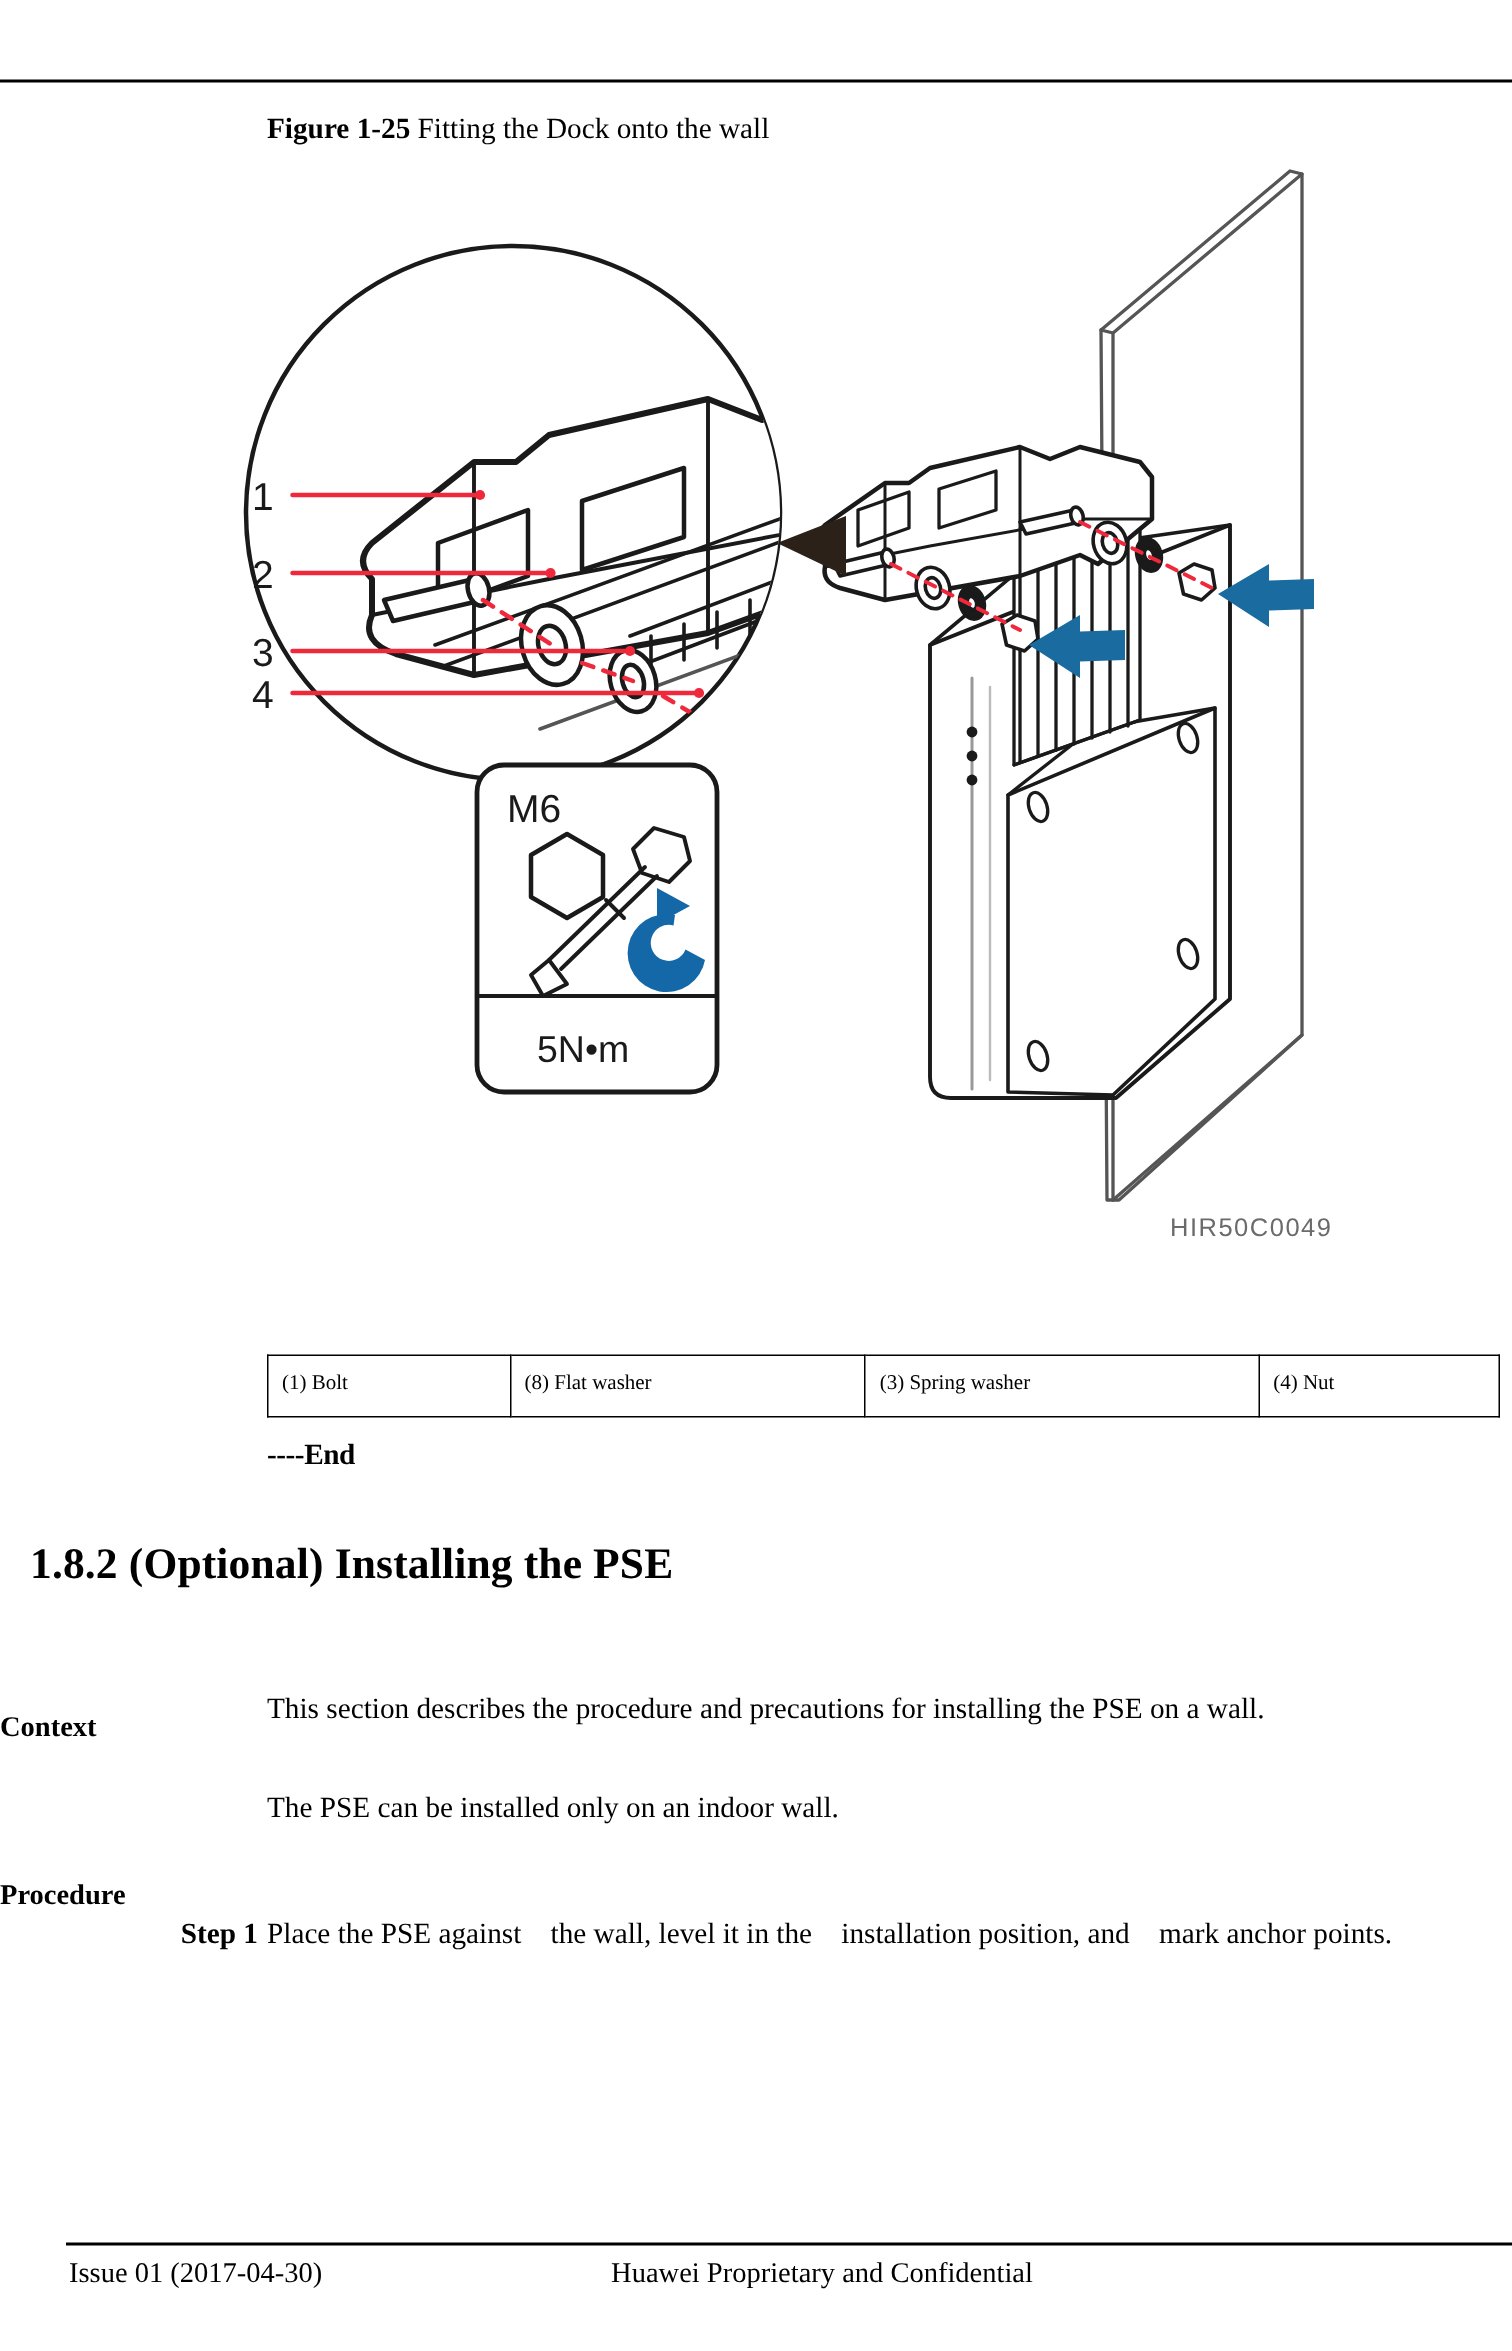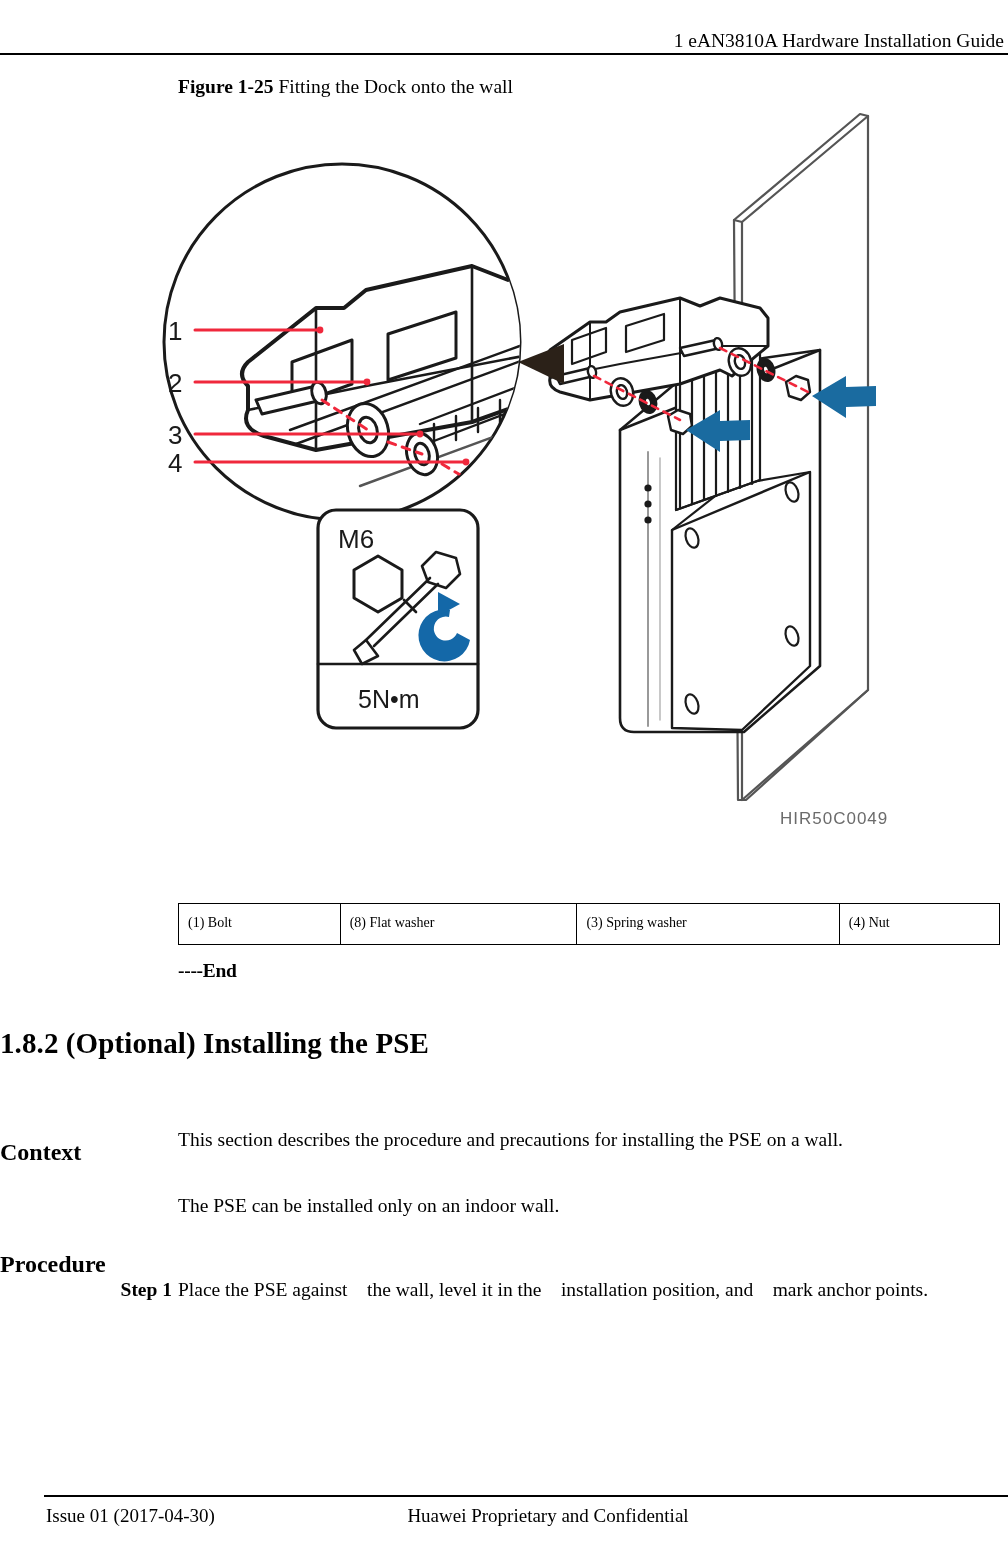--- a/index.html
+++ b/index.html
@@ -109,26 +109,27 @@
 
   
   .section-heading {
     position: absolute;
     left: 0px;
     top: 1024px;
     font-size: 29px;
     font-weight: bold;
     line-height: 38px;
     letter-spacing: 0.1px;
+    padding-left: 20px;
   }
 
   .sub-heading {
     position: absolute;
     left: 0px;
-    font-size: 24px;
+    font-size: 19px;
     font-weight: bold;
     line-height: 32px;
   }
   .sub-context { top: 1136px; }
   .sub-procedure { top: 1248px; }
 
   .body-para {
     position: absolute;
     left: 178px;
     width: 760px;
@@ -211,21 +212,20 @@
     right: 4px;
     top: 8px;
     font-size: 19px;
     line-height: 26px;
   }
 </style>
 </head>
 <body>
 
 <div class="page-header">
-  <div class="hdr-right">1 eAN3810A Hardware Installation Guide</div>
   <div class="hdr-rule"></div>
 </div>
 
 <div class="figure-caption">
   <span class="fig-num">Figure 1-25</span>
   <span>Fitting the Dock onto the wall</span>
 </div>
 
 <div class="figure-art">
 <svg viewBox="0 0 860 760" xmlns="http://www.w3.org/2000/svg">

